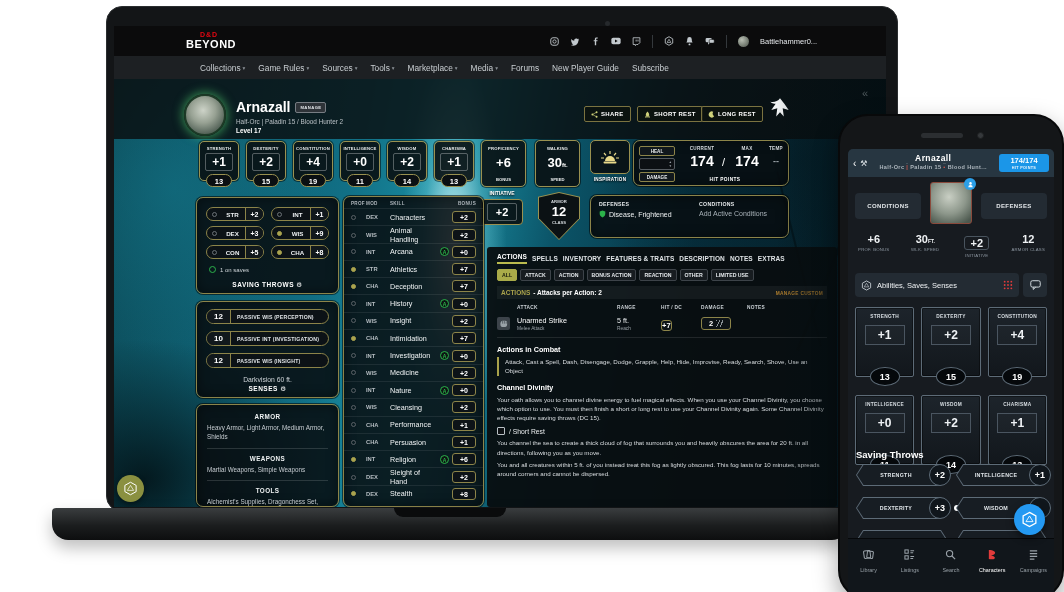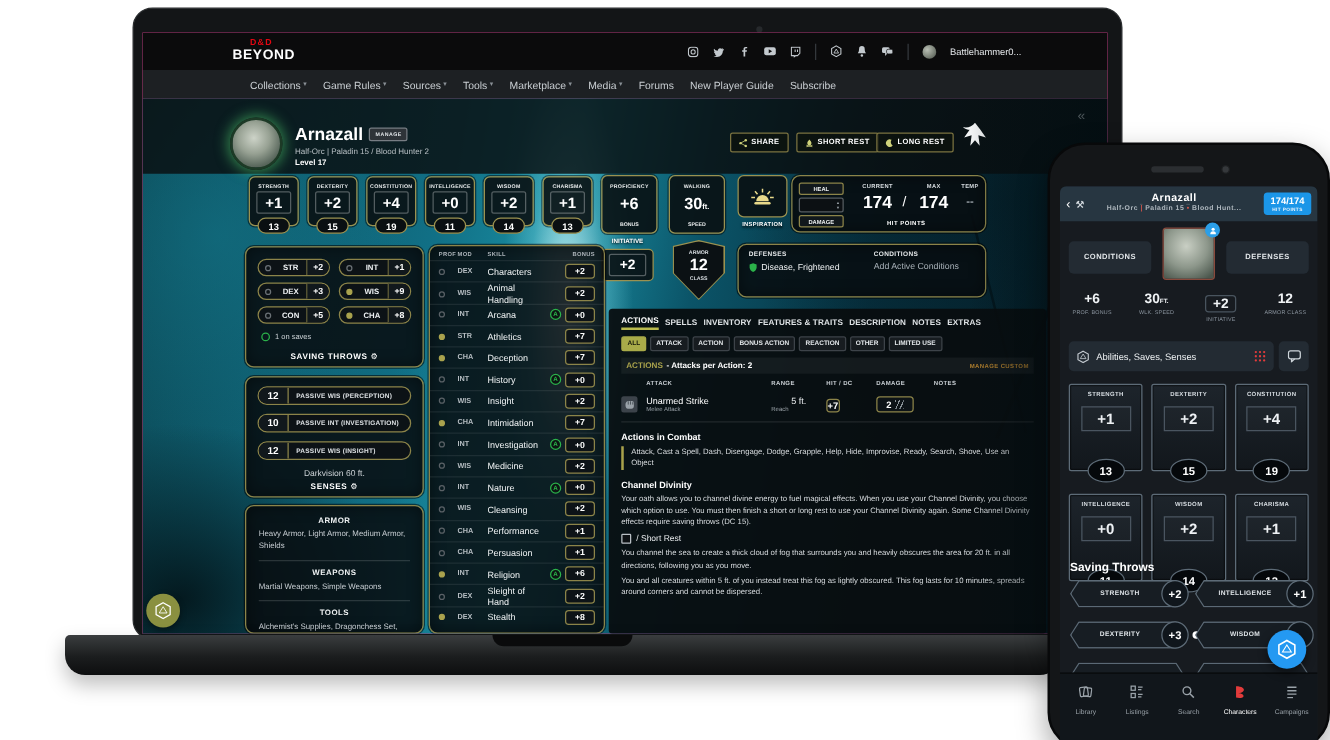--- a/index.html
+++ b/index.html
@@ -9,21 +9,21 @@
   
   .laptop { position:absolute; left:106px; top:6px; width:792px; height:506px;
     background:#131517; border:1px solid #2a2d2f; border-radius:16px; }
   .cam { position:absolute; left:498px; top:14px; width:5px; height:5px; border-radius:50%; background:#26292c; }
   .base { position:absolute; left:52px; top:508px; width:796px; height:32px;
     background:linear-gradient(180deg,#3a3d3f,#1b1d1e 55%,#0d0e0f);
     border-radius:4px 4px 16px 16px; box-shadow:0 8px 16px rgba(0,0,0,.25); }
   .notch { width:112px; height:9px; margin:0 auto; background:#0a0b0c; border-radius:0 0 9px 9px; }
 
   .screen { position:absolute; left:114px; top:26px; width:772px; height:481px;
-    background:#ec4899; overflow:hidden; display:flex; flex-direction:column; }
+    background:#86efac; overflow:hidden; display:flex; flex-direction:column; }
 
   
   .topbar { height:30px; background:#0b0b0c; display:flex; align-items:center; position:relative; flex:none; }
   .logo { position:absolute; left:72px; top:5px; line-height:1; }
   .logo-dnd { color:#e40712; font-size:7px; font-weight:bold; letter-spacing:1px; margin-left:14px; }
   .logo-beyond { color:#fff; font-size:11px; font-weight:bold; letter-spacing:.5px; margin-top:1px; }
   .search { position:absolute; left:176px; top:0; height:30px; display:flex; align-items:center; gap:6px;
     color:#b9bec3; font-size:8.5px; }
   .ticons { position:absolute; left:436px; top:0; height:30px; display:flex; align-items:center; gap:11px; }
   .ticons svg { display:block; }
@@ -186,21 +186,21 @@
   .hdg .acc { color:#a9a24b; font-size:6.5px; font-weight:bold; margin-right:3px; }
   .hdg .txt { color:#fff; font-size:6.5px; font-weight:bold; flex:1; }
   .hdg .mc { color:#b07f2e; font-size:4.8px; font-weight:bold; letter-spacing:.3px; }
   .tbl-h { display:grid; grid-template-columns:20px 100px 44px 40px 46px 1fr; margin-top:6px;
     font-size:4.8px; font-weight:bold; color:#c9cfd4; letter-spacing:.3px; }
   .tbl-r { display:grid; grid-template-columns:20px 100px 44px 40px 46px 1fr; align-items:center;
     margin-top:4px; padding-bottom:5px; border-bottom:1px solid rgba(255,255,255,.1); }
   .atk-ic { width:13px; height:13px; background:#3c434a; border-radius:2px; display:flex;
     align-items:center; justify-content:center; }
   .atk-n { font-size:7.2px; color:#fff; } .atk-s { font-size:4.8px; color:#99a1a7; margin-top:1px; }
-  .rng-v { font-size:7.2px; color:#e8ebed;margin-left:16px; } .rng-s { font-size:4.8px; color:#99a1a7; margin-top:1px; }
+  .rng-v { font-size:7.2px; color:#e8ebed; } .rng-s { font-size:4.8px; color:#99a1a7; margin-top:1px; }
   .hitbox { width:22px; height:13px; border:1px solid #8c8449; border-radius:3px; background:#0d1317;
     font-size:7.5px; font-weight:bold; color:#fff; text-align:center; line-height:12px; }
   .dmgbox { width:30px; height:13px; border:1px solid #8c8449; border-radius:3px; background:#0d1317;
     display:flex; gap:3px; align-items:center; justify-content:center;
     font-size:7.5px; font-weight:bold; color:#fff; }
   .claw { width:7px; height:7px;
     background:repeating-linear-gradient(115deg,#8a9298 0 1px,transparent 1px 3px); }
   .sec-t { font-size:7.2px; font-weight:bold; color:#fff; margin-top:7px; }
   .sec-p { font-size:6.2px; color:#d9dde0; line-height:1.5; margin-top:3px; }
   .accent { border-left:2px solid #a9a24b; padding-left:6px; }
@@ -221,21 +221,21 @@
   .pcam { position:absolute; left:50%; margin-left:26px; top:16px; width:7px; height:7px;
     border-radius:50%; background:#35383b; border:1px solid #1e2022; }
   .pscreen { position:absolute; left:8px; right:8px; top:33px; bottom:0; background:#171b20;
     border-radius:5px 5px 0 0; overflow:hidden; }
   .ph { height:28px; background:#273641; display:flex; align-items:center; padding:0 5px; gap:4px; }
   .pback { font-size:10px; color:#fff; } .phammer { font-size:8px; color:#dfe5e9; }
   .ptitle { flex:1; text-align:center; }
   .pname { font-size:8.5px; font-weight:bold; color:#fff; }
   .psub { font-size:5.5px; color:#aeb7be; margin-top:1px; }
   .psep { color:#d4544a; }
-  .pbadge { width:38px; background:#1b96e8; border-radius:3px; padding:2px 0; text-align:center; }
+  .pbadge { width:50px; background:#1b96e8; border-radius:3px; padding:2px 0; text-align:center; }
   .pbv { font-size:7.5px; font-weight:bold; color:#fff; }
   .pbl { font-size:3.8px; font-weight:bold; color:#eaf4fc; margin-top:1px; letter-spacing:.3px; }
   .pavatar { position:absolute; left:50%; margin-left:-21px; top:33px; width:42px; height:42px;
     border-radius:3px; border:1px solid #8a4a3c;
     background:radial-gradient(circle at 45% 35%, #c9cfc4, #8d978b 50%, #4c584e 90%); }
   .pbluedot { position:absolute; right:-5px; top:-5px; width:12px; height:12px; border-radius:50%;
     background:#2b9fe8; display:flex; align-items:center; justify-content:center; }
   .pbtn { position:absolute; top:44px; width:66px; height:26px; background:#232b33; border-radius:4px;
     display:flex; align-items:center; justify-content:center;
     font-size:6px; font-weight:bold; color:#e3e7ea; letter-spacing:.4px; }

